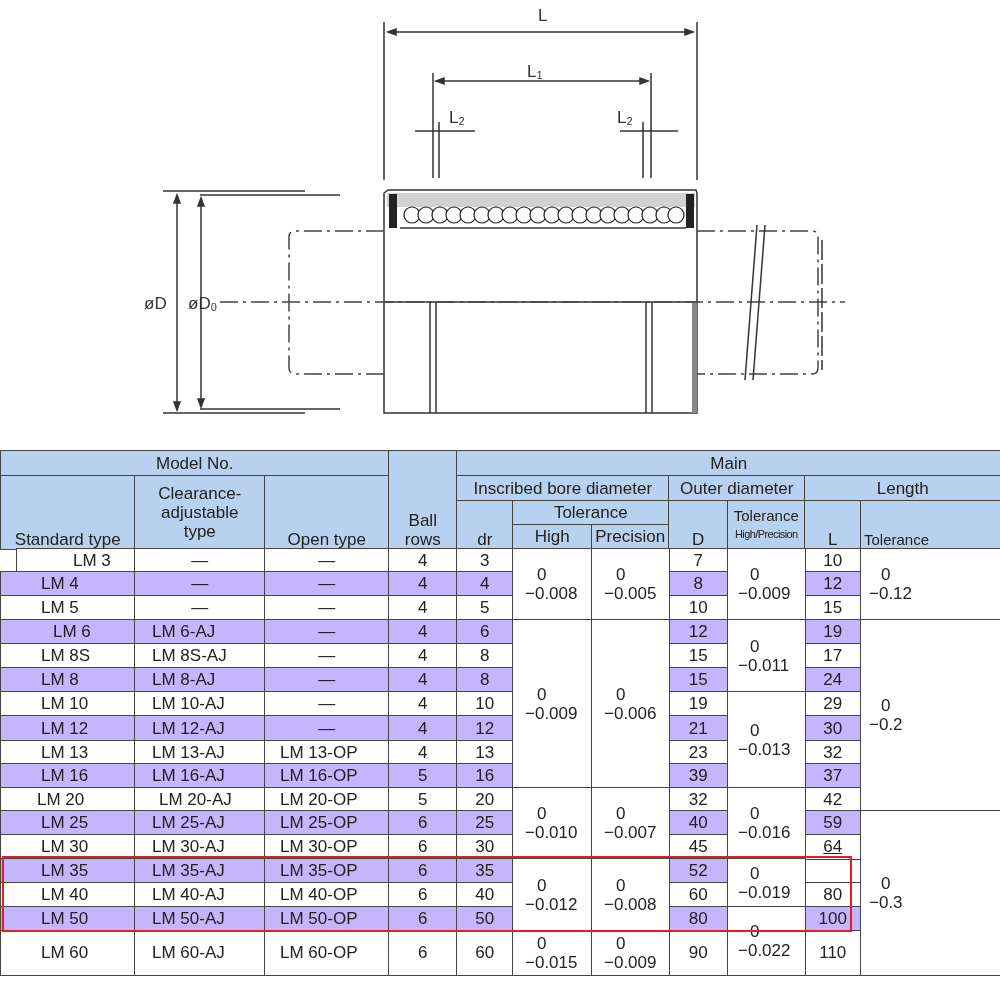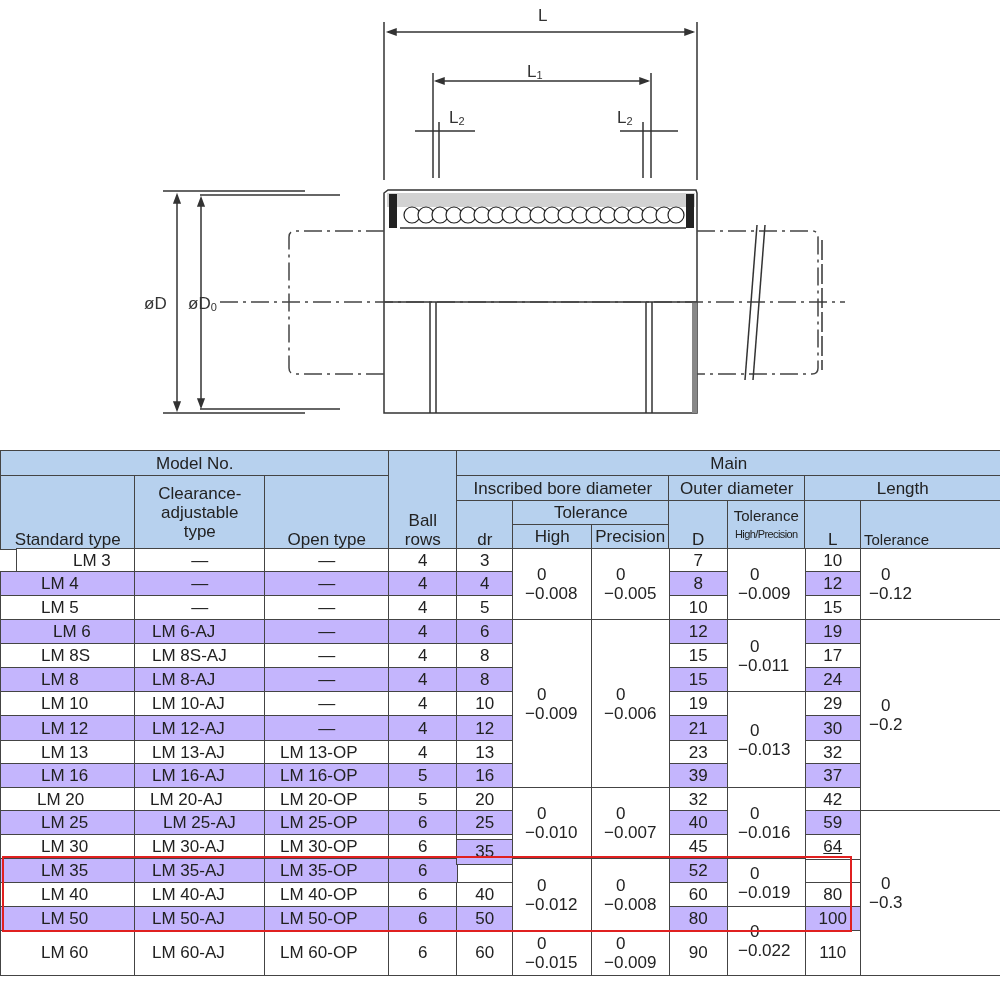--- a/index.html
+++ b/index.html
@@ -196,45 +196,45 @@
     <div class="cell " style="left: 668px; top: 290px; width: 60.5px; height: 24.5px;">23</div>
     <div class="cell " style="left: 804px; top: 290px; width: 57.5px; height: 24.5px;">32</div>
     <div class="cell alt" style="left: 0px; top: 313px; width: 135.5px; height: 25.5px; justify-content: flex-start; padding-left: 40px;">LM 16</div>
     <div class="cell alt" style="left: 134px; top: 313px; width: 131.5px; height: 25.5px; justify-content: flex-start; padding-left: 17px;">LM 16-AJ</div>
     <div class="cell alt" style="left: 264px; top: 313px; width: 125.5px; height: 25.5px; justify-content: flex-start; padding-left: 15px;">LM 16-OP</div>
     <div class="cell alt" style="left: 388px; top: 313px; width: 69.5px; height: 25.5px;">5</div>
     <div class="cell alt" style="left: 456px; top: 313px; width: 57.5px; height: 25.5px;">16</div>
     <div class="cell alt" style="left: 668px; top: 313px; width: 60.5px; height: 25.5px;">39</div>
     <div class="cell alt" style="left: 804px; top: 313px; width: 57.5px; height: 25.5px;">37</div>
     <div class="cell " style="left: 0px; top: 337px; width: 135.5px; height: 24.5px; justify-content: flex-start; padding-left: 36px;">LM 20</div>
-    <div class="cell " style="left: 134px; top: 337px; width: 131.5px; height: 24.5px; justify-content: flex-start; padding-left: 15px;">LM 20-AJ</div>
+    <div class="cell " style="left: 134px; top: 337px; width: 131.5px; height: 24.5px; justify-content: flex-start; padding-left: 24px;">LM 20-AJ</div>
     <div class="cell " style="left: 264px; top: 337px; width: 125.5px; height: 24.5px; justify-content: flex-start; padding-left: 15px;">LM 20-OP</div>
     <div class="cell " style="left: 388px; top: 337px; width: 69.5px; height: 24.5px;">5</div>
     <div class="cell " style="left: 456px; top: 337px; width: 57.5px; height: 24.5px;">20</div>
     <div class="cell " style="left: 668px; top: 337px; width: 60.5px; height: 24.5px;">32</div>
     <div class="cell " style="left: 804px; top: 337px; width: 57.5px; height: 24.5px;">42</div>
     <div class="cell alt" style="left: 0px; top: 360px; width: 135.5px; height: 25.5px; justify-content: flex-start; padding-left: 40px;">LM 25</div>
-    <div class="cell alt" style="left: 134px; top: 360px; width: 131.5px; height: 25.5px; justify-content: flex-start; padding-left: 28px;">LM 25-AJ</div>
+    <div class="cell alt" style="left: 134px; top: 360px; width: 131.5px; height: 25.5px; justify-content: flex-start; padding-left: 17px;">LM 25-AJ</div>
     <div class="cell alt" style="left: 264px; top: 360px; width: 125.5px; height: 25.5px; justify-content: flex-start; padding-left: 15px;">LM 25-OP</div>
     <div class="cell alt" style="left: 388px; top: 360px; width: 69.5px; height: 25.5px;">6</div>
     <div class="cell alt" style="left: 456px; top: 360px; width: 57.5px; height: 25.5px;">25</div>
     <div class="cell alt" style="left: 668px; top: 360px; width: 60.5px; height: 25.5px;">40</div>
     <div class="cell alt" style="left: 804px; top: 360px; width: 57.5px; height: 25.5px;">59</div>
     <div class="cell " style="left: 0px; top: 384px; width: 135.5px; height: 25.5px; justify-content: flex-start; padding-left: 40px;">LM 30</div>
     <div class="cell " style="left: 134px; top: 384px; width: 131.5px; height: 25.5px; justify-content: flex-start; padding-left: 17px;">LM 30-AJ</div>
     <div class="cell " style="left: 264px; top: 384px; width: 125.5px; height: 25.5px; justify-content: flex-start; padding-left: 15px;">LM 30-OP</div>
     <div class="cell " style="left: 388px; top: 384px; width: 69.5px; height: 25.5px;">6</div>
     <div class="cell " style="left: 456px; top: 384px; width: 57.5px; height: 25.5px;">30</div>
     <div class="cell " style="left: 668px; top: 384px; width: 60.5px; height: 25.5px;">45</div>
     <div class="cell " style="left: 804px; top: 384px; width: 57.5px; height: 25.5px; text-decoration: underline;">64</div>
     <div class="cell alt" style="left: 0px; top: 408px; width: 135.5px; height: 25.5px; justify-content: flex-start; padding-left: 40px;">LM 35</div>
     <div class="cell alt" style="left: 134px; top: 408px; width: 131.5px; height: 25.5px; justify-content: flex-start; padding-left: 17px;">LM 35-AJ</div>
     <div class="cell alt" style="left: 264px; top: 408px; width: 125.5px; height: 25.5px; justify-content: flex-start; padding-left: 15px;">LM 35-OP</div>
     <div class="cell alt" style="left: 388px; top: 408px; width: 69.5px; height: 25.5px;">6</div>
-    <div class="cell alt" style="left: 456px; top: 389px; width: 57.5px; height: 25.5px;">35</div>
+    <div class="cell alt" style="left: 456px; top: 408px; width: 57.5px; height: 25.5px;">35</div>
     <div class="cell alt" style="left: 668px; top: 408px; width: 60.5px; height: 25.5px;">52</div>
     <div class="cell alt" style="left: 804px; top: 408px; width: 57.5px; height: 25.5px; margin-top: 36px;">70</div>
     <div class="cell " style="left: 0px; top: 432px; width: 135.5px; height: 25.5px; justify-content: flex-start; padding-left: 40px;">LM 40</div>
     <div class="cell " style="left: 134px; top: 432px; width: 131.5px; height: 25.5px; justify-content: flex-start; padding-left: 17px;">LM 40-AJ</div>
     <div class="cell " style="left: 264px; top: 432px; width: 125.5px; height: 25.5px; justify-content: flex-start; padding-left: 15px;">LM 40-OP</div>
     <div class="cell " style="left: 388px; top: 432px; width: 69.5px; height: 25.5px;">6</div>
     <div class="cell " style="left: 456px; top: 432px; width: 57.5px; height: 25.5px;">40</div>
     <div class="cell " style="left: 668px; top: 432px; width: 60.5px; height: 25.5px;">60</div>
     <div class="cell " style="left: 804px; top: 432px; width: 57.5px; height: 25.5px;">80</div>
     <div class="cell alt" style="left: 0px; top: 456px; width: 135.5px; height: 25.5px; justify-content: flex-start; padding-left: 40px;">LM 50</div>

